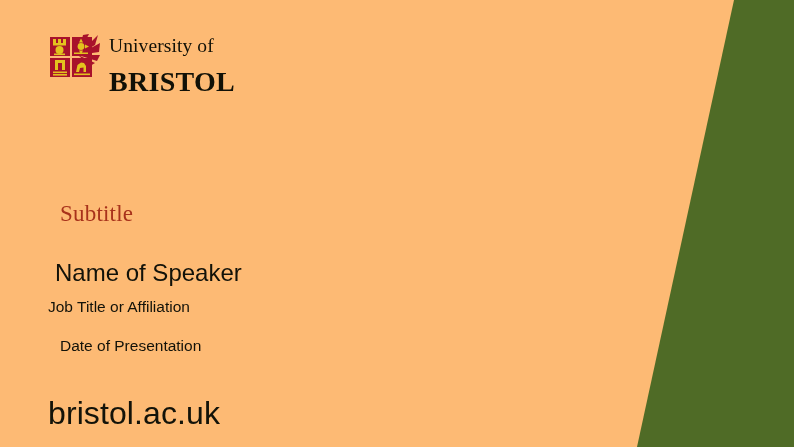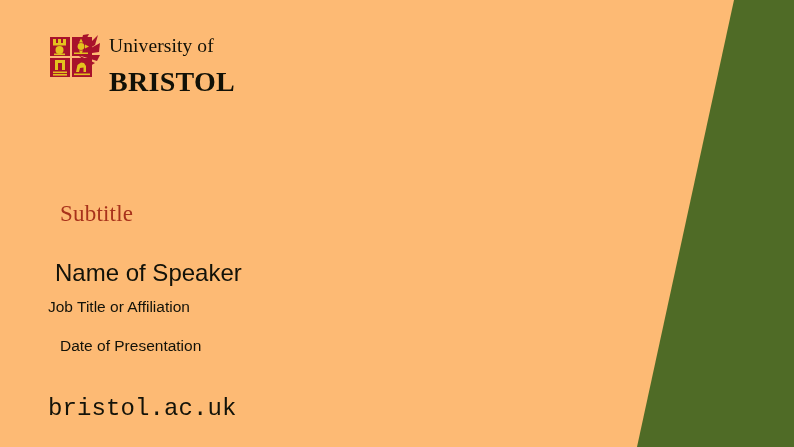--- a/index.html
+++ b/index.html
@@ -128,22 +128,22 @@
     line-height: 1.1;
     color: #121209;
   }
 
   
   .footer-url {
     position: absolute;
     left: 48px;
     top: 396px;
     margin: 0;
-    font-family: Liberation Mono, monospace;
-    font-size: 24px;
+    font-family: Liberation Sans, sans-serif;
+    font-size: 32px;
     line-height: 1.1;
     color: #131309;
     letter-spacing: 0.1px;
   }
 </style>
 </head>
 <body>
 
 <div class="slide">
 

